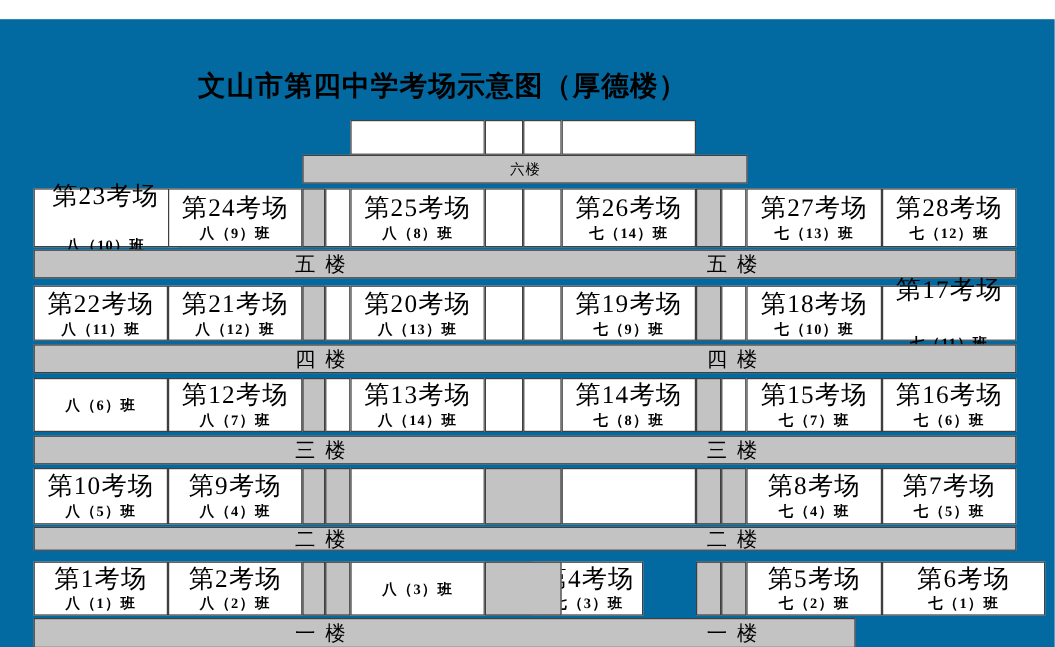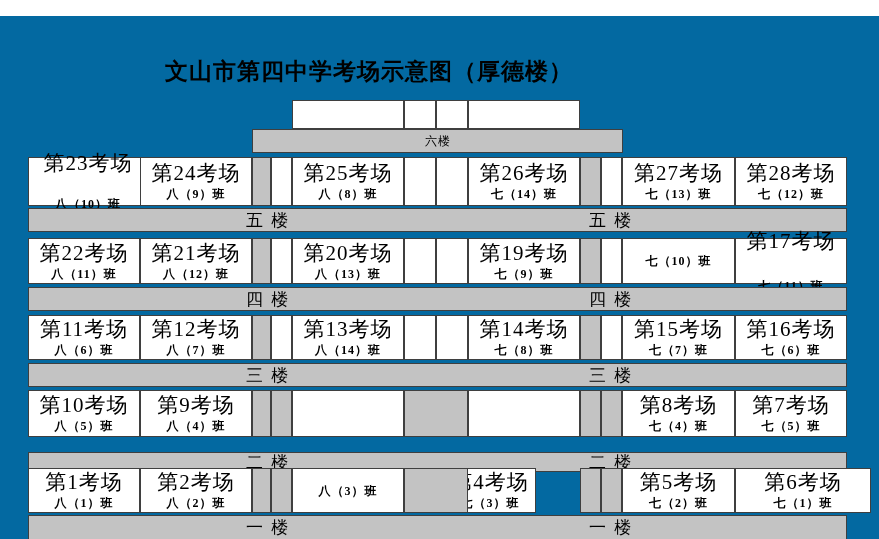--- a/index.html
+++ b/index.html
@@ -83,38 +83,38 @@
       </div>
       <div class="cell room" style="left: 292px; top: 222px; width: 112px; height: 46px;">
         <div class="rname">第20考场</div>
         <div class="rclass">八（13）班</div>
       </div>
       <div class="cell room" style="left: 468px; top: 222px; width: 112px; height: 46px;">
         <div class="rname">第19考场</div>
         <div class="rclass">七（9）班</div>
       </div>
       <div class="cell room" style="left: 622px; top: 222px; width: 113px; height: 46px;">
+        <div class="rname">第18考场</div>
         <div class="rclass">七（10）班</div>
       </div>
       <div class="cell room" style="left: 735px; top: 222px; width: 112px; height: 46px; gap: 24px;">
         <div class="rname">第17考场</div>
         <div class="rclass">七（11）班</div>
       </div>
       <div class="cell gray" style="left: 252px; top: 222px; width: 19px; height: 46px;"></div>
       <div class="cell" style="left: 271px; top: 222px; width: 21px; height: 46px;"></div>
       <div class="cell" style="left: 404px; top: 222px; width: 32px; height: 46px;"></div>
       <div class="cell" style="left: 436px; top: 222px; width: 32px; height: 46px;"></div>
       <div class="cell gray" style="left: 580px; top: 222px; width: 21px; height: 46px;"></div>
       <div class="cell" style="left: 601px; top: 222px; width: 21px; height: 46px;"></div>
       <div class="bar" style="left: 28px; top: 271px; width: 819px; height: 24px; padding-left: 14px;">
         <span class="flabel" style="left: 194px; width: 90px;">四 楼</span>
         <span class="flabel" style="left: 537px; width: 90px;">四 楼</span>
       </div>
       <div class="cell room" style="left: 28px; top: 299px; width: 112px; height: 45px;">
-        <div class="rname">第11考场</div>
         <div class="rclass">八（6）班</div>
       </div>
       <div class="cell room" style="left: 140px; top: 299px; width: 112px; height: 45px;">
         <div class="rname">第12考场</div>
         <div class="rclass">八（7）班</div>
       </div>
       <div class="cell room" style="left: 292px; top: 299px; width: 112px; height: 45px;">
         <div class="rname">第13考场</div>
         <div class="rclass">八（14）班</div>
       </div>
@@ -162,21 +162,21 @@
       </div>
       <div class="cell room" style="left: 735px; top: 374px; width: 112px; height: 47px; justify-content: center;">
         <div class="rname">第7考场</div>
         <div class="rclass">七（5）班</div>
       </div>
       <div class="cell gray" style="left: 252px; top: 374px; width: 19px; height: 47px;"></div>
       <div class="cell gray" style="left: 271px; top: 374px; width: 21px; height: 47px;"></div>
       <div class="cell gray" style="left: 404px; top: 374px; width: 64px; height: 47px;"></div>
       <div class="cell gray" style="left: 580px; top: 374px; width: 21px; height: 47px;"></div>
       <div class="cell gray" style="left: 601px; top: 374px; width: 21px; height: 47px;"></div>
-      <div class="bar" style="left: 28px; top: 436px; width: 819px; height: 20px;">
+      <div class="bar" style="left: 28px; top: 423px; width: 819px; height: 20px;">
         <span class="flabel" style="left: 194px; width: 90px;">二 楼</span>
         <span class="flabel" style="left: 537px; width: 90px;">二 楼</span>
       </div>
       <div class="cell room" style="left: 28px; top: 452px; width: 112px; height: 45px;">
         <div class="rname">第1考场</div>
         <div class="rclass">八（1）班</div>
       </div>
       <div class="cell room" style="left: 140px; top: 452px; width: 112px; height: 45px;">
         <div class="rname">第2考场</div>
         <div class="rclass">八（2）班</div>
@@ -194,18 +194,18 @@
       </div>
       <div class="cell room" style="left: 735px; top: 452px; width: 136px; height: 45px;">
         <div class="rname">第6考场</div>
         <div class="rclass">七（1）班</div>
       </div>
       <div class="cell gray" style="left: 252px; top: 452px; width: 19px; height: 45px;"></div>
       <div class="cell gray" style="left: 271px; top: 452px; width: 21px; height: 45px;"></div>
       <div class="cell gray" style="left: 404px; top: 452px; width: 64px; height: 45px;"></div>
       <div class="cell gray" style="left: 580px; top: 452px; width: 21px; height: 45px;"></div>
       <div class="cell gray" style="left: 601px; top: 452px; width: 21px; height: 45px;"></div>
-      <div class="bar" style="left: 28px; top: 499px; width: 819px; height: 25px; padding-left: 12px;">
+      <div class="bar" style="left: 28px; top: 499px; width: 685px; height: 25px; padding-left: 12px;">
         <span class="flabel" style="left: 194px; width: 90px;">一 楼</span>
         <span class="flabel" style="left: 537px; width: 90px;">一 楼</span>
       </div>
     </div>
 </div>
 
 </body></html>

